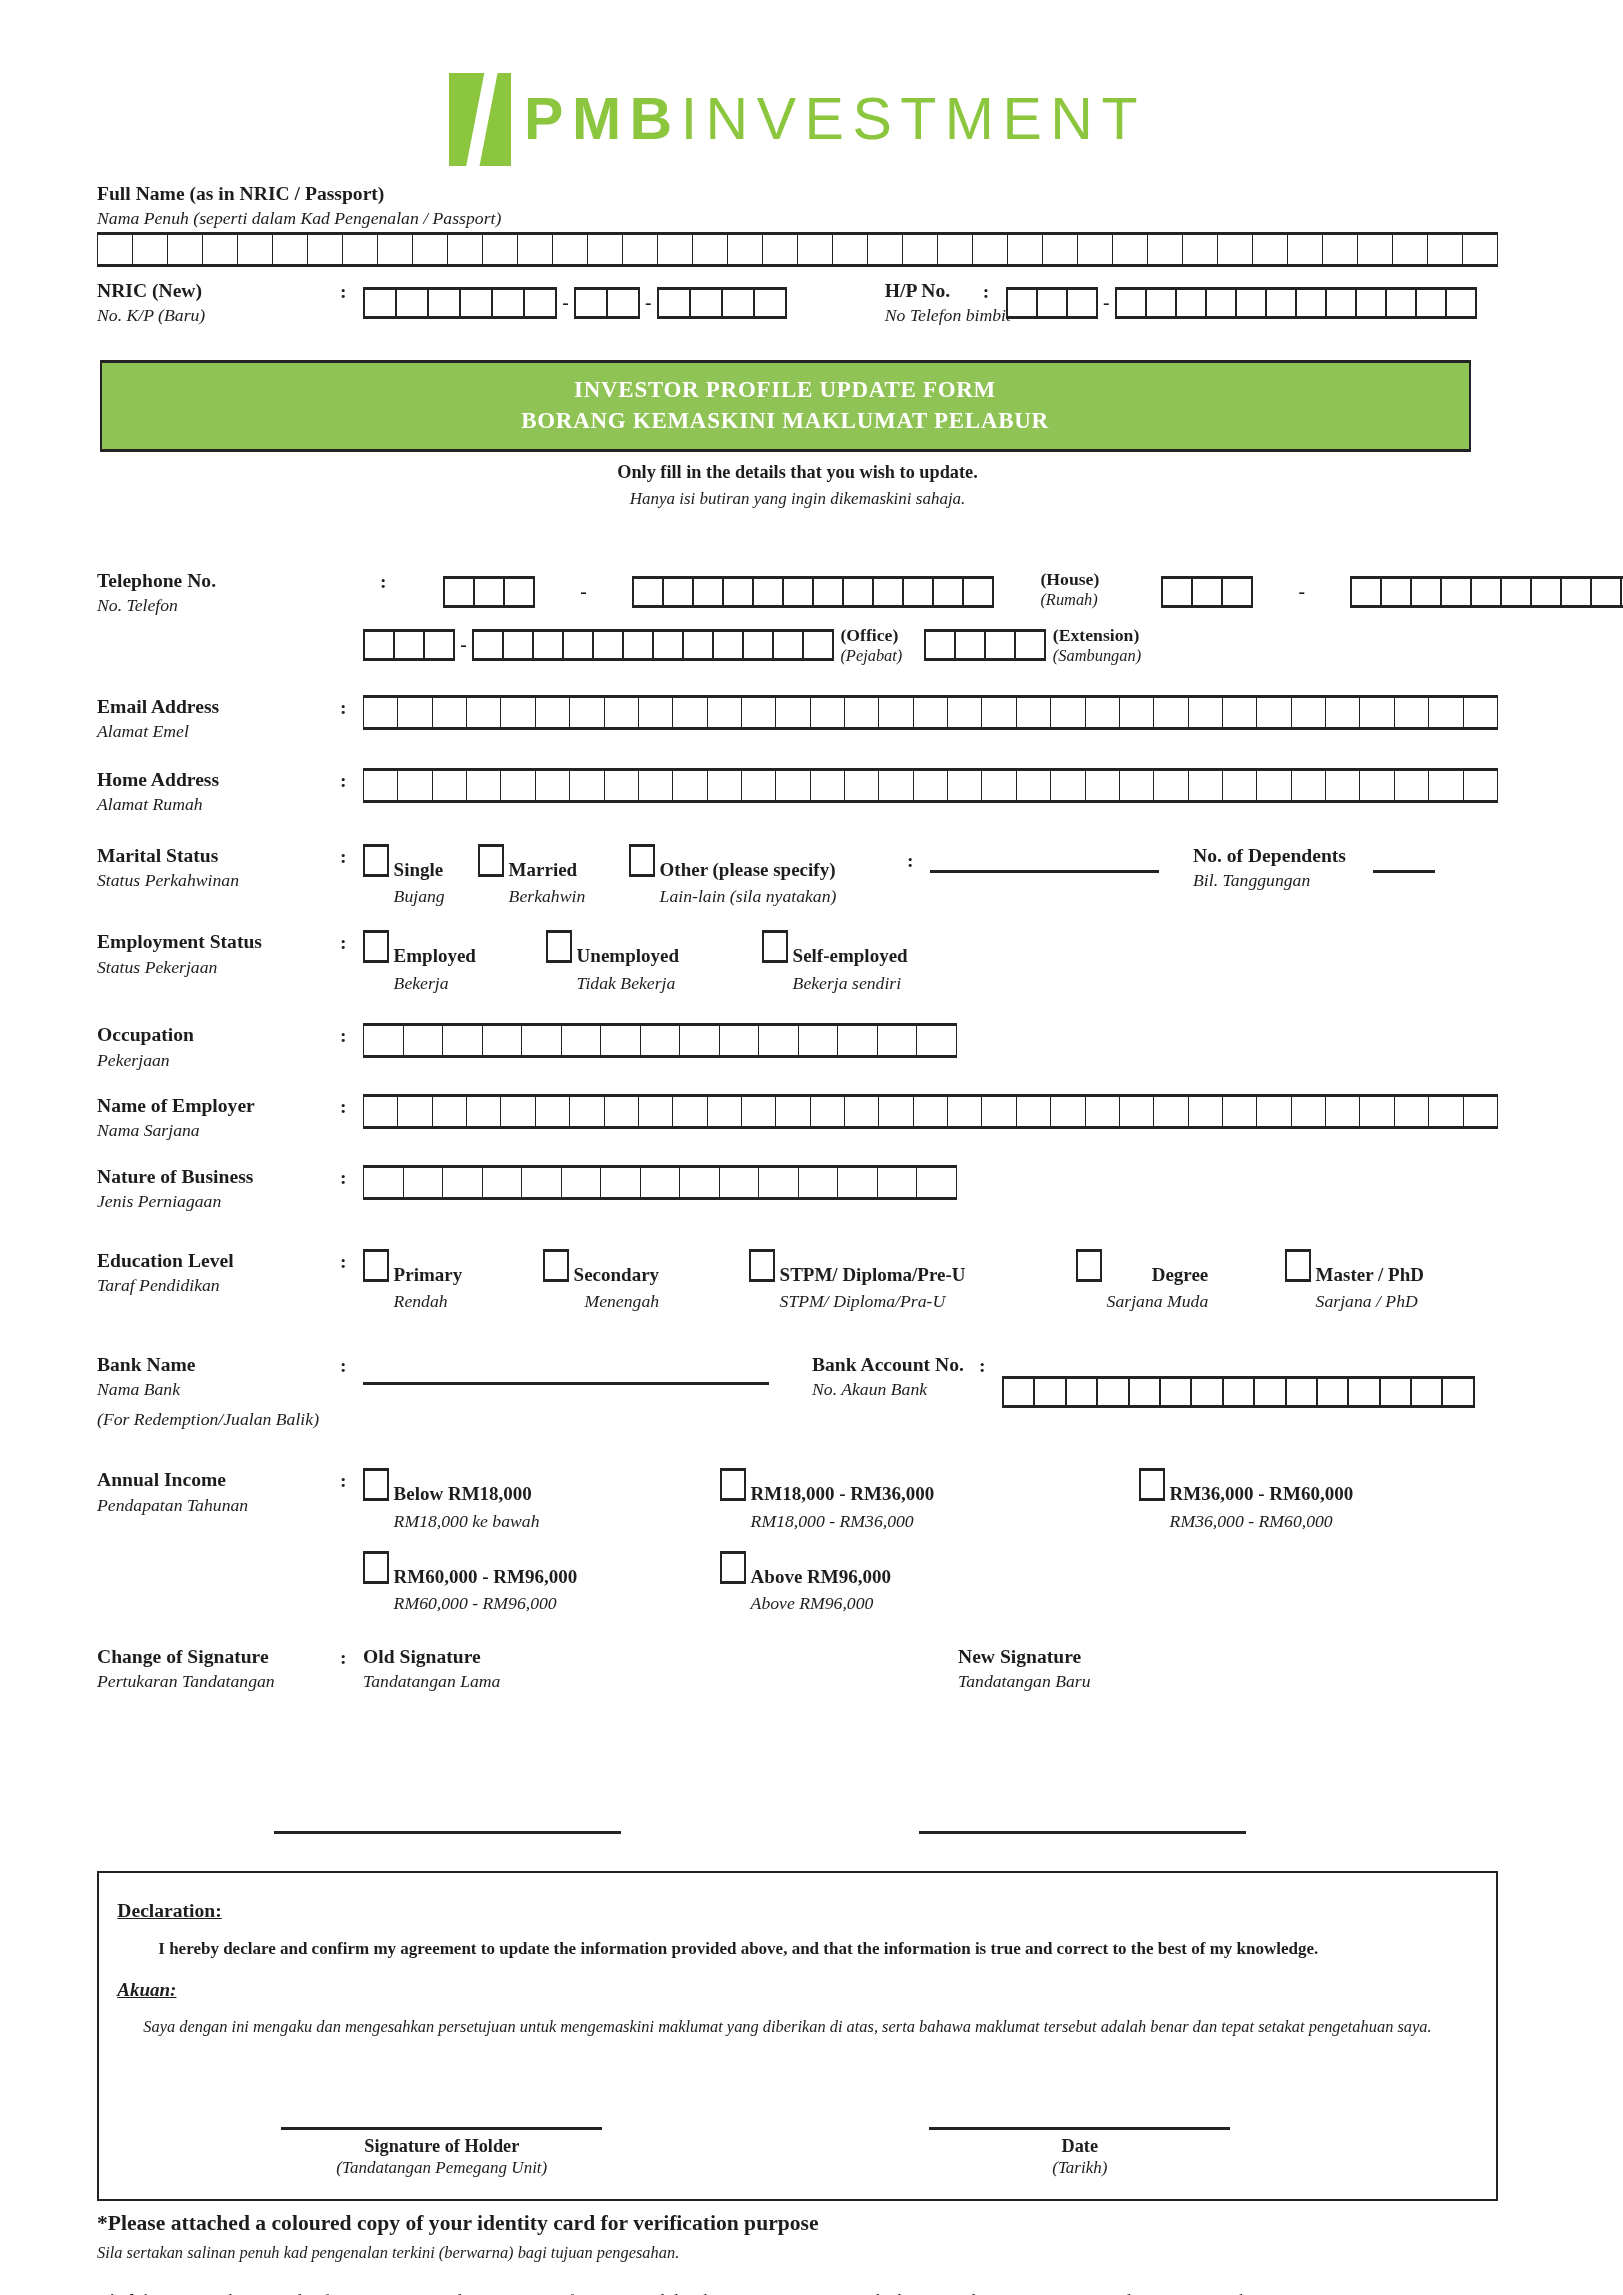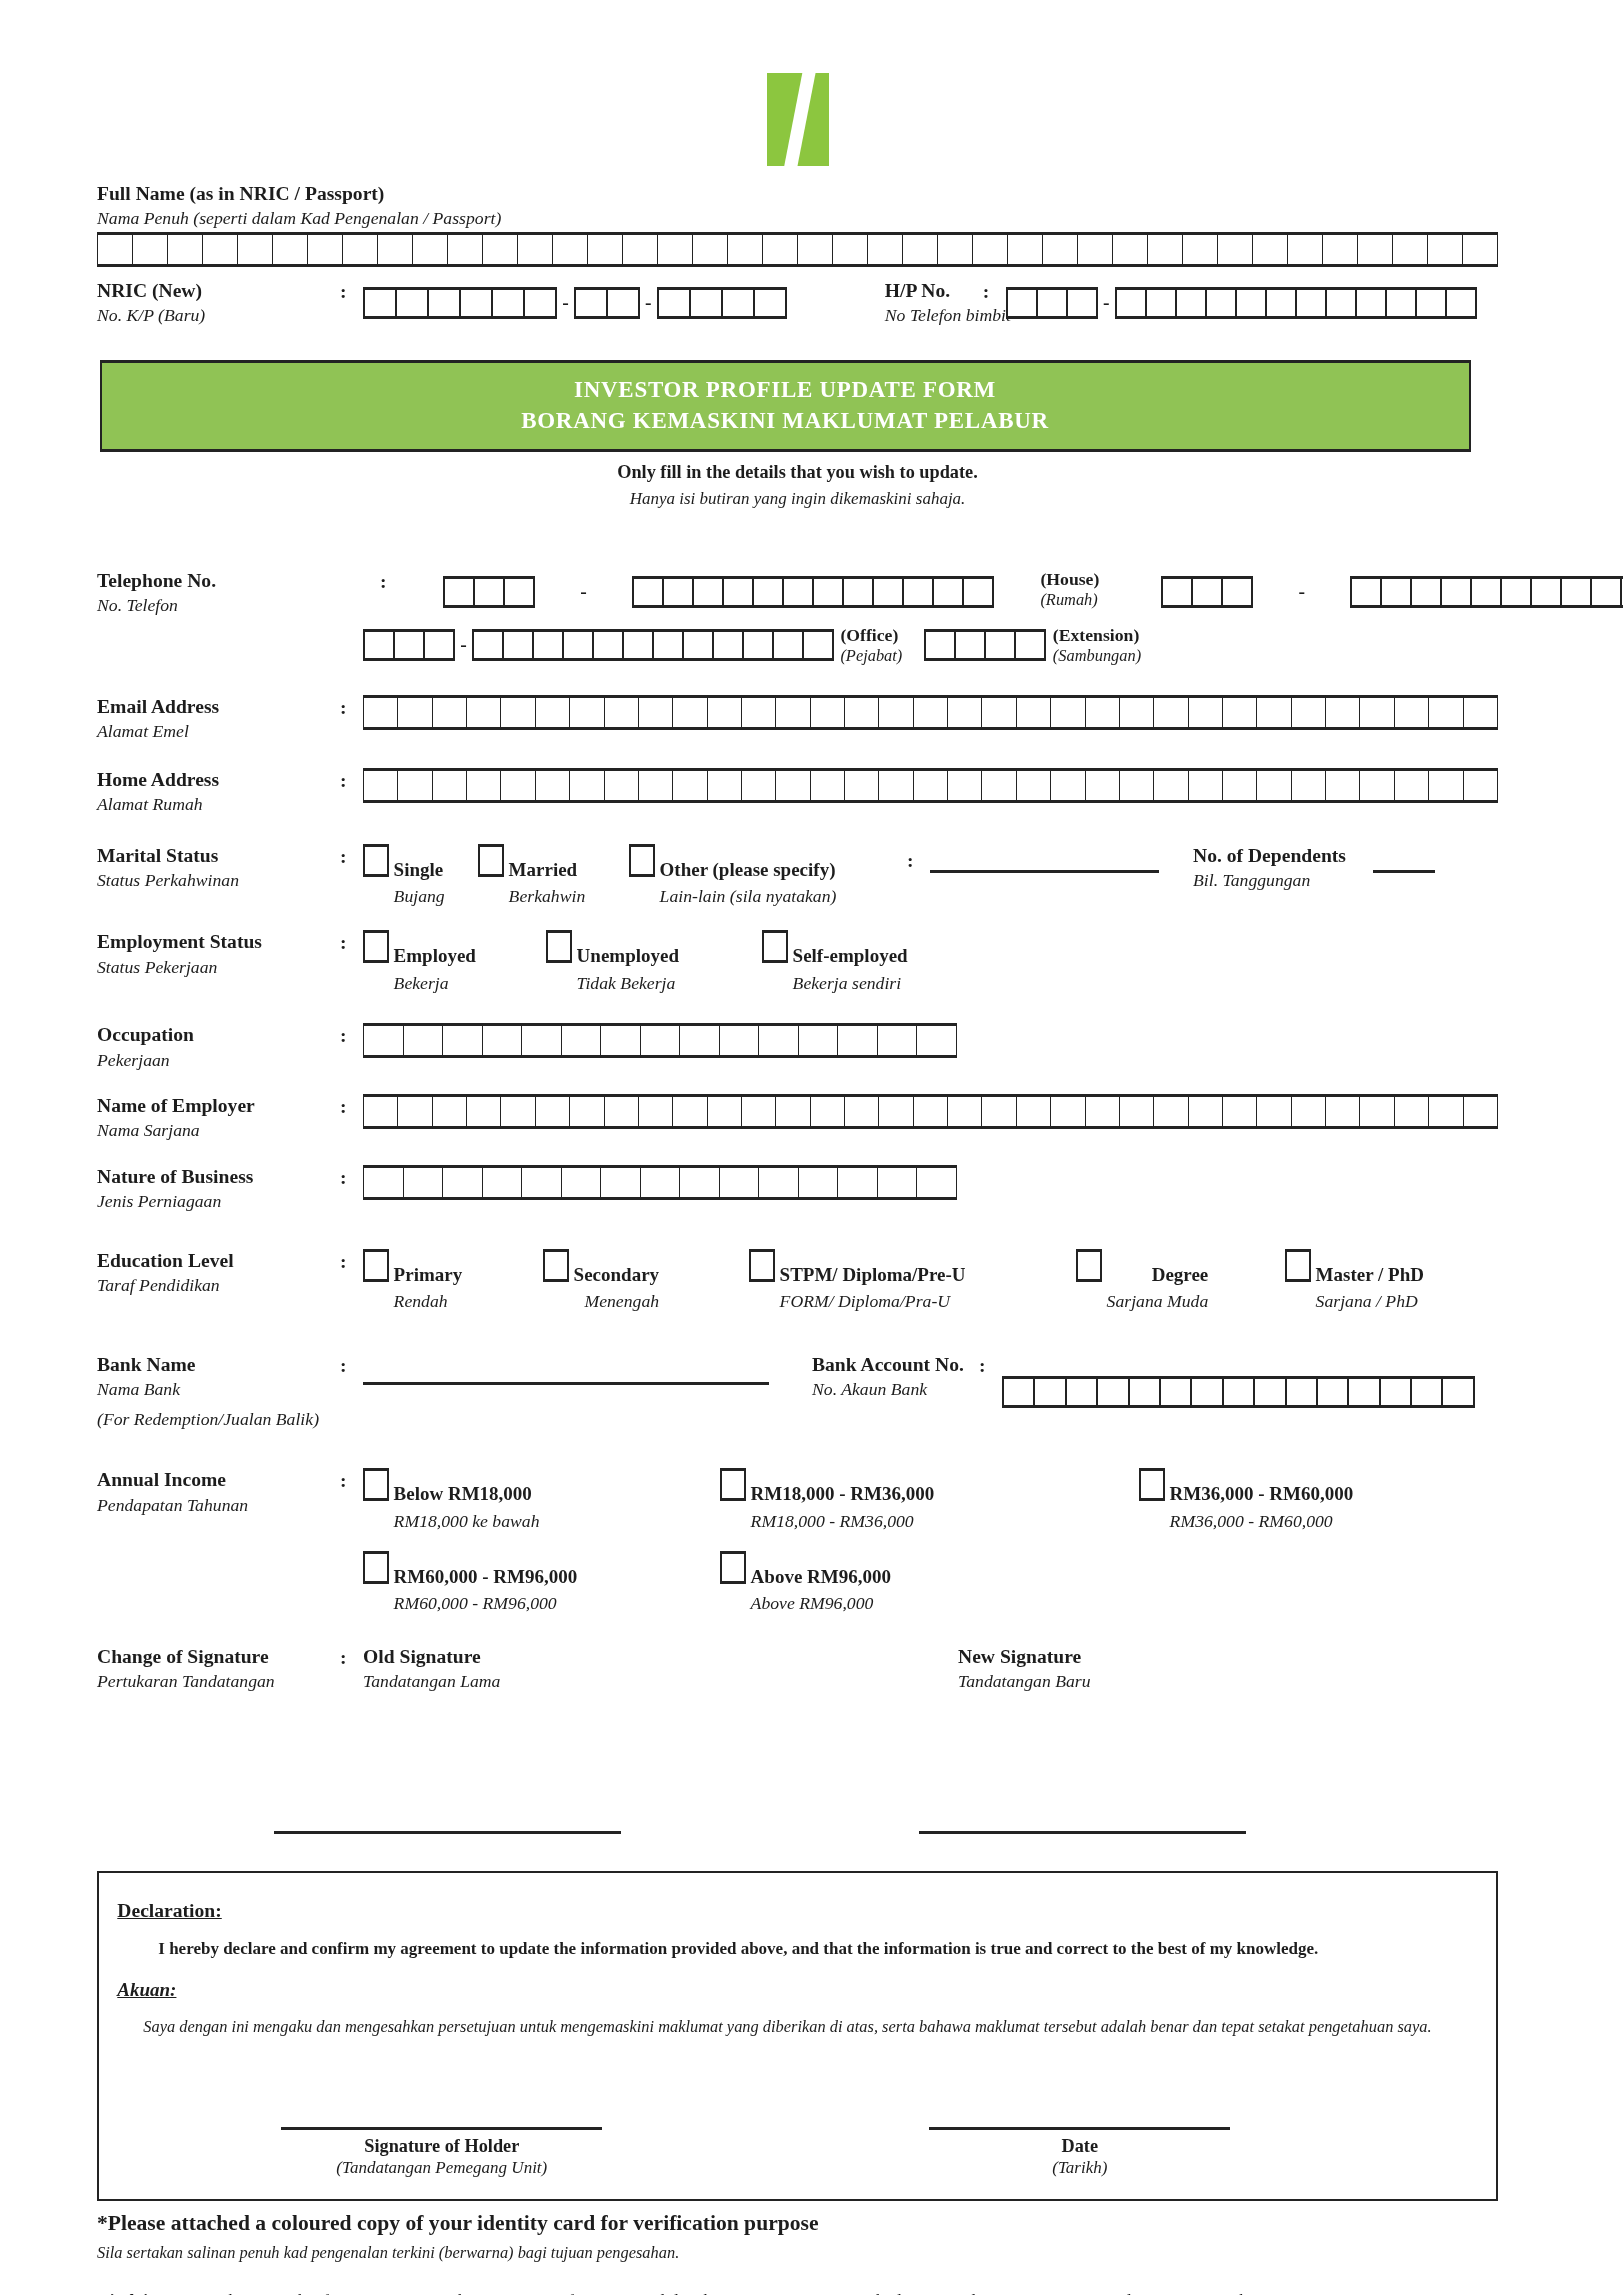--- a/index.html
+++ b/index.html
@@ -66,20 +66,21 @@
   .discl{font-size:17.7px;margin-top:27.5px;}
   .discl .lead{font-weight:bold;}
 </style>
 </head>
 <body>
 
 <div class="page">
 
   <div class="logoRow">
     <div class="logoIcon"></div>
+    <div class="logoText"><span class="bold">PMB</span><span class="rest">INVESTMENT</span></div>
   </div>
 
   <div class="fn-en">Full Name (as in NRIC / Passport)</div>
   <div class="fn-my">Nama Penuh (seperti dalam Kad Pengenalan / Passport)</div>
   <div class="boxgrid" style="margin-top:3.9px;">
       <span class="cell"></span>
       <span class="cell"></span>
       <span class="cell"></span>
       <span class="cell"></span>
       <span class="cell"></span>
@@ -535,21 +536,21 @@
       <div class="cb"></div>
       <div class="txt">
         <div class="en">Secondary</div>
         <div class="my">Menengah</div>
       </div>
     </div>
     <div class="opt" style="width:327px;">
       <div class="cb"></div>
       <div class="txt">
         <div class="en">STPM/ Diploma/Pre-U</div>
-        <div class="my">FORM/ Diploma/Pra-U</div>
+        <div class="my">STPM/ Diploma/Pra-U</div>
       </div>
     </div>
     <div class="opt" style="width:209px;text-align:right;">
       <div class="cb"></div>
       <div class="txt">
         <div class="en">Degree</div>
         <div class="my">Sarjana Muda</div>
       </div>
     </div>
     <div class="opt">

